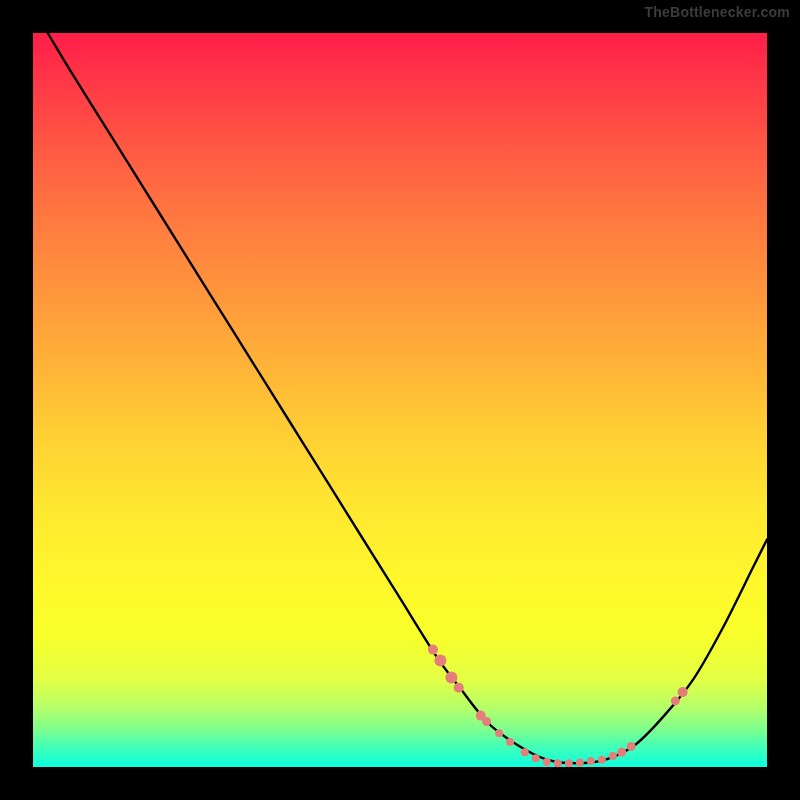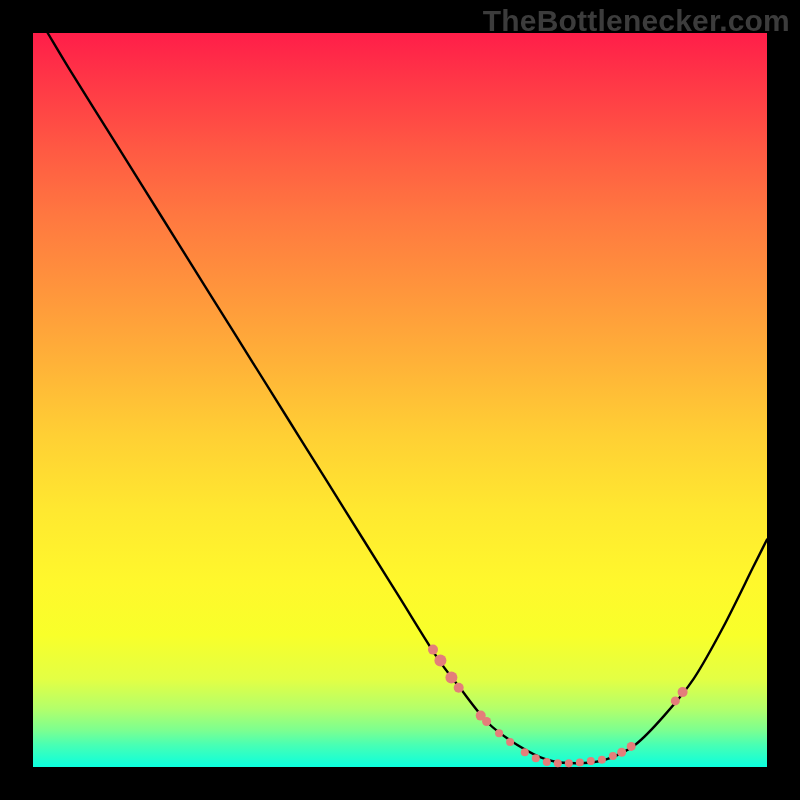--- a/index.html
+++ b/index.html
@@ -15,21 +15,21 @@
     position: relative;
     width: 800px;
     height: 800px;
     background: #000;
   }
   .watermark {
     position: absolute;
     top: 4px;
     right: 10px;
     color: #3c3c3c;
-    font-size: 30px;
+    font-size: 14px;
     font-weight: bold;
     letter-spacing: 0.2px;
     user-select: none;
   }
   .plot-area {
     position: absolute;
     left: 33px;
     top: 33px;
     width: 734px;
     height: 734px;

